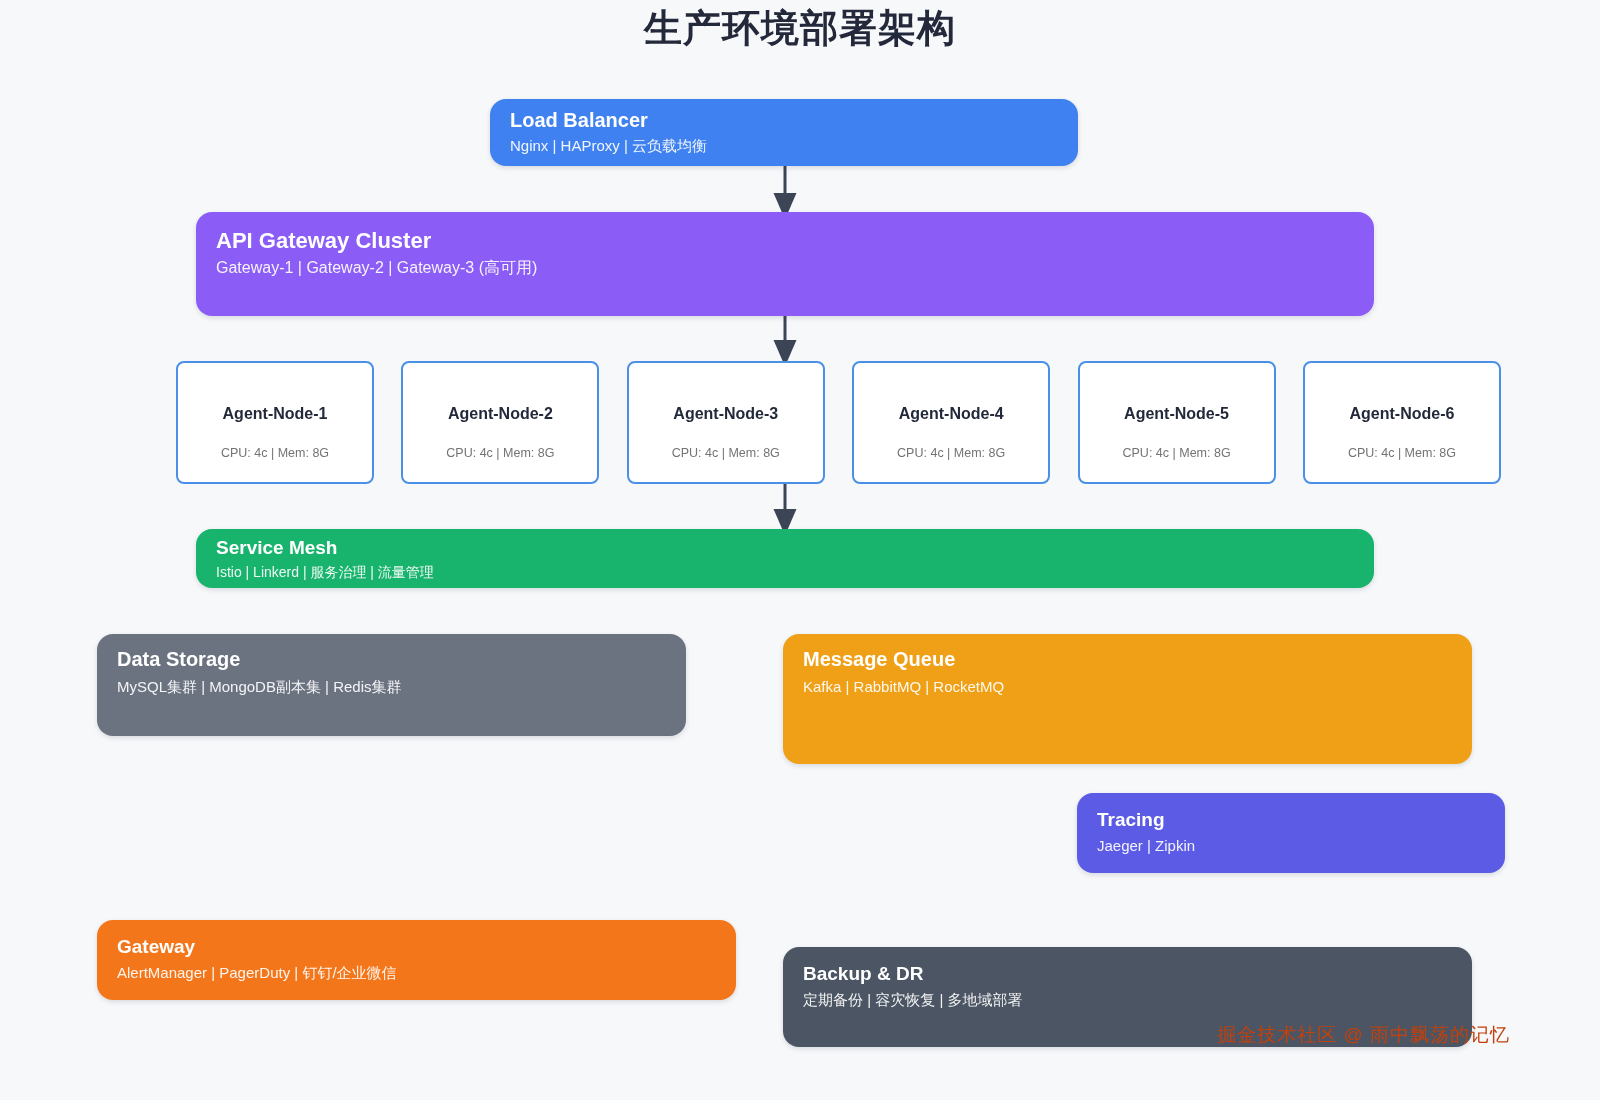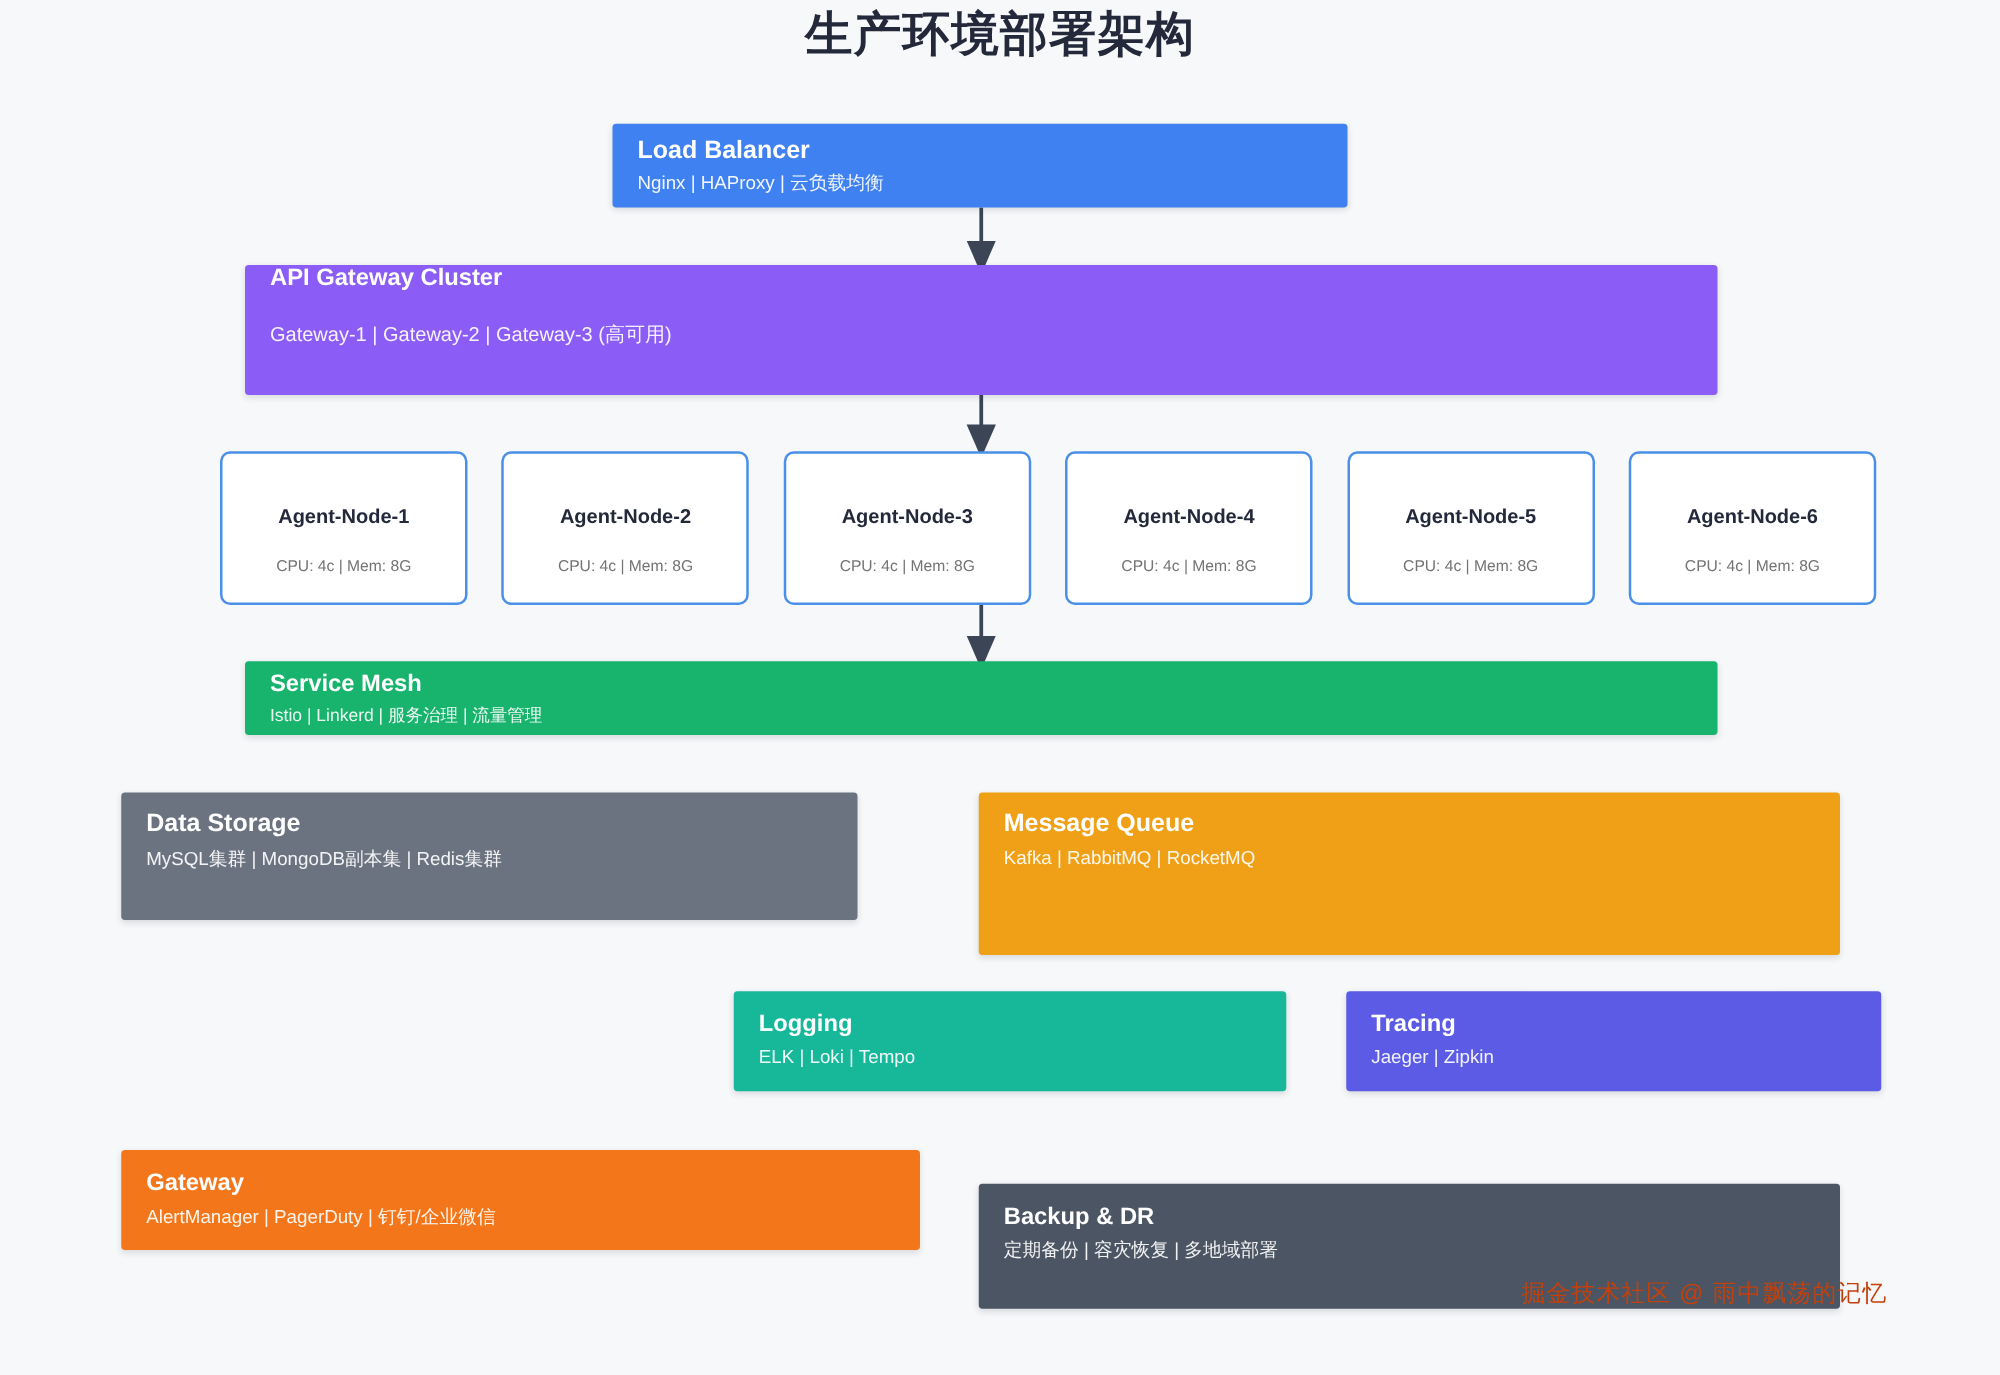--- a/index.html
+++ b/index.html
@@ -28,21 +28,21 @@
     font-size: 38px;
     font-weight: 700;
     color: #23293a;
     letter-spacing: 1px;
     line-height: 56px;
   }
 
   
   .band {
     position: absolute;
-    border-radius: 3px;
+    border-radius: 16px;
     box-shadow: 0 2px 5px rgba(30,40,60,0.14);
     overflow: hidden;
   }
   .band .band-title {
     position: absolute;
     left: 20px;
     font-weight: 700;
     color: #ffffff;
     white-space: nowrap;
   }
@@ -65,21 +65,21 @@
     background: #3f81f1;
   }
   #load-balancer .band-title { top: 10px; font-size: 20px; }
   #load-balancer .band-sub   { top: 38px; font-size: 15px; }
 
   
   #api-gateway {
     left: 196px; top: 212px; width: 1178px; height: 104px;
     background: #8b5cf6;
   }
-  #api-gateway .band-title { top: 0; font-size: 19px; }
+  #api-gateway .band-title { top: 16px; font-size: 22px; }
   #api-gateway .band-sub   { top: 46px; font-size: 16px; }
 
   
   #agent-row {
     position: absolute;
     left: 176px; top: 361px;
     width: 1325px; height: 123px;
     display: flex;
     justify-content: space-between;
   }
@@ -237,24 +237,20 @@
     <div class="band-title">Data Storage</div>
     <div class="band-sub">MySQL集群 | MongoDB副本集 | Redis集群</div>
   </div>
 
   <div class="band big" id="message-queue">
     <div class="band-title">Message Queue</div>
     <div class="band-sub">Kafka | RabbitMQ | RocketMQ</div>
   </div>
 
 
-  <div class="band mid" id="logging">
-    <div class="band-title">Logging</div>
-    <div class="band-sub">ELK | Loki | Tempo</div>
-  </div>
 
   <div class="band mid" id="tracing">
     <div class="band-title">Tracing</div>
     <div class="band-sub">Jaeger | Zipkin</div>
   </div>
 
   <div class="band mid" id="alerting">
     <div class="band-title">Gateway</div>
     <div class="band-sub">AlertManager | PagerDuty | 钉钉/企业微信</div>
   </div>

